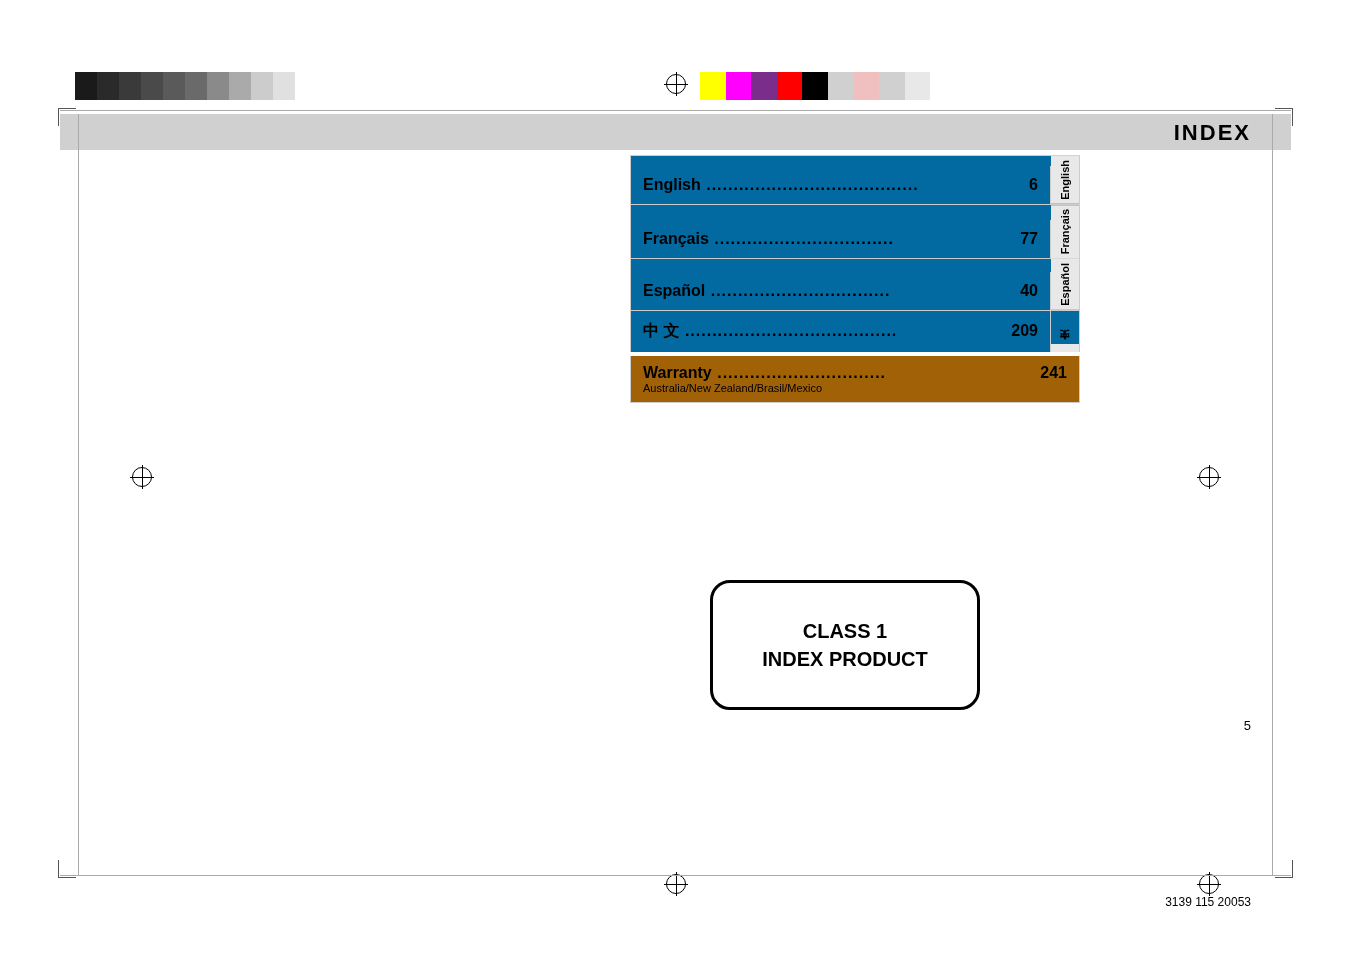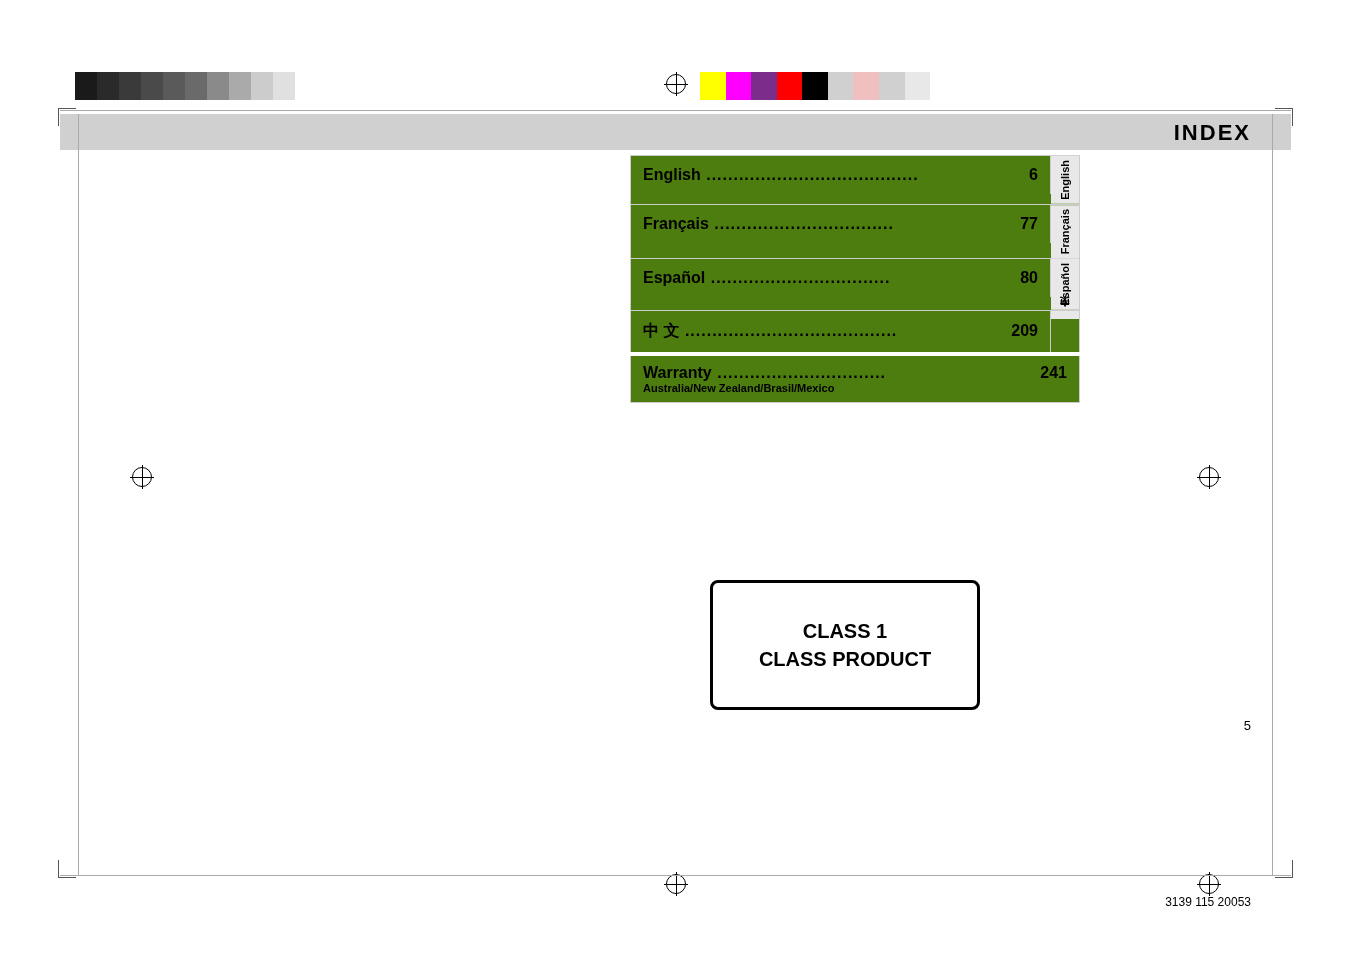--- a/index.html
+++ b/index.html
@@ -161,24 +161,24 @@
     
     .index-panel {
       position: absolute;
       top: 155px;
       left: 630px;
       width: 450px;
     }
 
     .index-item {
       display: flex;
-      align-items: flex-start;
+      align-items: flex-end;
       border: 1px solid #ccc;
       border-bottom: none;
-      background: #4d7c0f;
+      background: #0369a1;
     }
 
     .index-item:last-child {
       border-bottom: 1px solid #ccc;
     }
 
     .index-item-text {
       flex: 1;
       padding: 10px 12px;
       font-size: 16px;
@@ -206,45 +206,45 @@
 
     .index-item-tab.english { background: #e8e8e8; }
     .index-item-tab.francais { background: #e8e8e8; }
     .index-item-tab.espanol { background: #e8e8e8; }
     .index-item-tab.chinese { background: #e8e8e8; }
     .index-item-tab.portugues { background: #e8e8e8; }
 
     
     .index-item-warranty {
       border: 1px solid #ccc;
-      background: #4d7c0f;
+      background: #a16207;
       padding: 8px 12px;
     }
 
     .warranty-main {
       font-size: 16px;
       font-weight: bold;
       color: #000;
     }
 
     .warranty-sub {
       font-size: 11px;
-      font-weight: bold;
+      font-weight: normal;
       color: #000;
     }
 
     
     .laser-box {
       position: absolute;
       top: 580px;
       left: 710px;
       width: 270px;
       height: 130px;
       border: 3px solid #000;
-      border-radius: 8px;
+      border-radius: 20px;
       display: flex;
       align-items: center;
       justify-content: center;
       background: #fff;
     }
 
     .laser-text {
       text-align: center;
       font-size: 20px;
       font-weight: bold;
@@ -441,21 +441,21 @@
         <span class="dots">&nbsp;.................................</span>
         <span>77</span>
       </div>
       <div class="index-item-tab francais">Français</div>
     </div>
 
     <div class="index-item">
       <div class="index-item-text">
         <span>Español</span>
         <span class="dots">&nbsp;.................................</span>
-        <span>80</span>
+        <span>40</span>
       </div>
       <div class="index-item-tab espanol">Español</div>
     </div>
 
     <div class="index-item">
       <div class="index-item-text">
         <span>中 文</span>
         <span class="dots">&nbsp;.......................................</span>
         <span>209</span>
       </div>
@@ -470,21 +470,21 @@
         <span class="warranty-main">241</span>
       </div>
       <div class="warranty-sub">Australia/New Zealand/Brasil/Mexico</div>
     </div>
 
   </div>
 
   <div class="laser-box">
     <div class="laser-text">
       <div>CLASS 1</div>
-      <div>CLASS PRODUCT</div>
+      <div>INDEX PRODUCT</div>
     </div>
   </div>
 
   <div class="page-number">5</div>
 
   <div class="doc-number">3139 115 20053</div>
 
 </div>
 
 </body></html>

